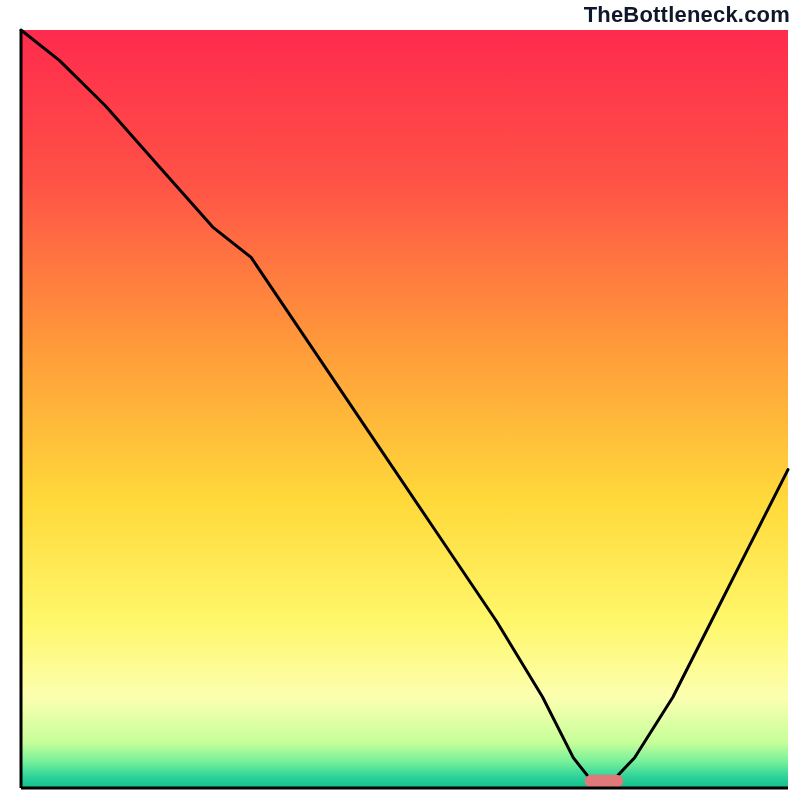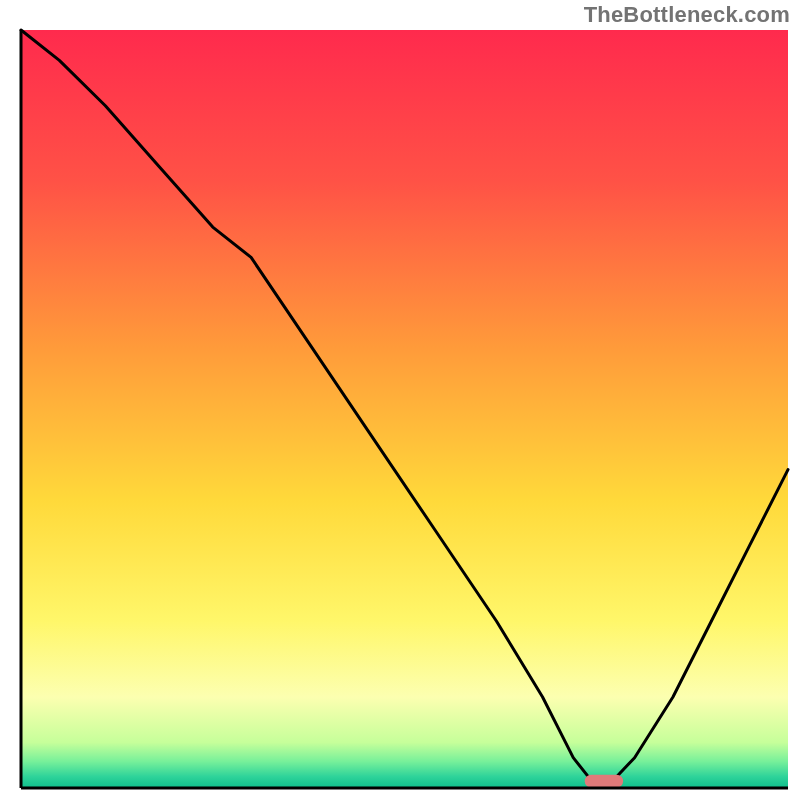--- a/index.html
+++ b/index.html
@@ -15,21 +15,21 @@
     position: relative;
     width: 800px;
     height: 800px;
   }
   .watermark {
     position: absolute;
     top: 2px;
     right: 10px;
     font-size: 22px;
     font-weight: 600;
-    color: #737373;
+    color: #0f172a;
     letter-spacing: 0.2px;
     user-select: none;
   }
   svg.plot {
     position: absolute;
     left: 0;
     top: 0;
   }
 </style>
 </head>

